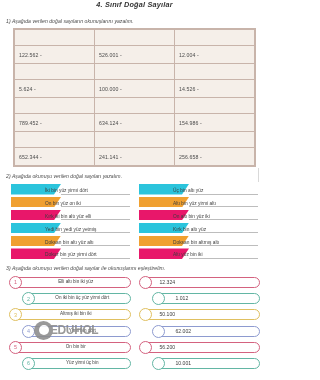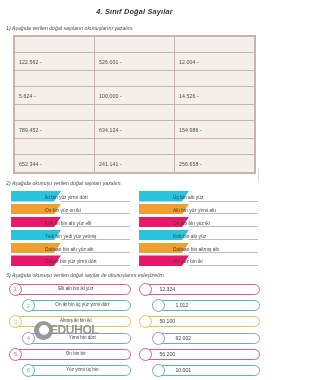--- a/index.html
+++ b/index.html
@@ -25,21 +25,20 @@
   }
 
   
   .title {
     text-align: center;
     font-size: 7.3px;
     font-weight: bold;
     font-style: italic;
     letter-spacing: 0.2px;
     color: #333;
-    padding-top: 7px;
   }
 
   
   .prompt {
     font-size: 5.1px;
     font-style: italic;
     color: #4a4a4a;
     padding-left: 6px;
     letter-spacing: 0.05px;
   }

